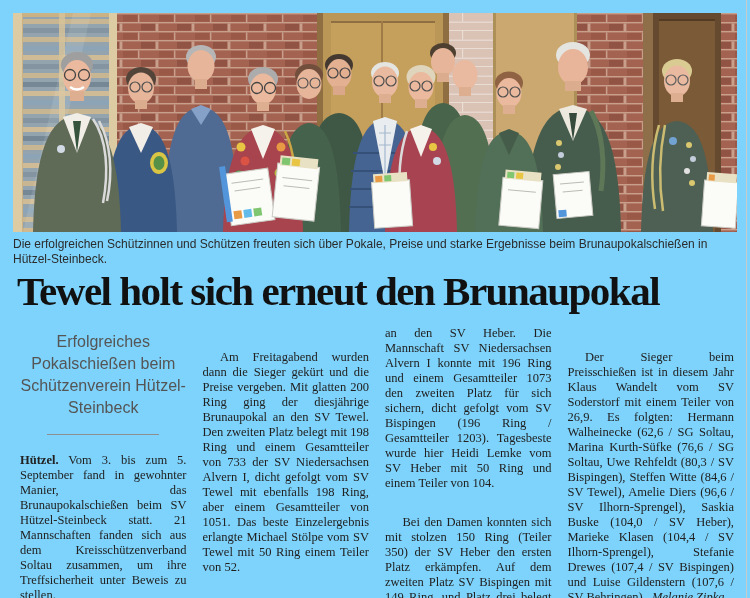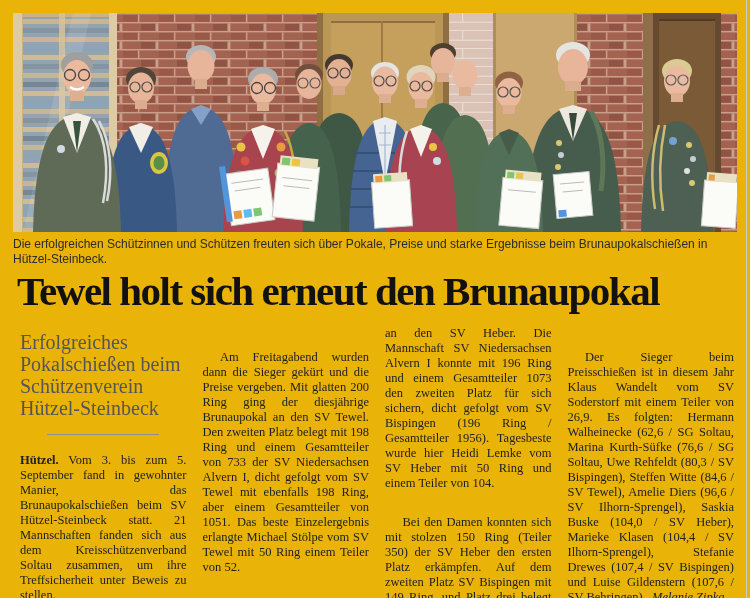--- a/index.html
+++ b/index.html
@@ -1,18 +1,18 @@
 <!DOCTYPE html>
 <html lang="de"><head>
 <meta charset="utf-8">
 <style>
   * { margin:0; padding:0; box-sizing:border-box; }
   html,body { background:#e9e9e9; }
   .page {
-    position:relative; width:750px; height:598px; background:#eab308;
+    position:relative; width:750px; height:598px; background:#7dd3fc;
     font-family:"Liberation Serif", serif; color:#1d1d1d; overflow:hidden;
   }
   .edge-rule {
     position:absolute; top:0; bottom:0; right:3px; width:1px; background:#c9c9c9;
   }
   .photo-wrap {
     position:absolute; left:13px; top:13px; width:724px; height:219px;
     background:#8c4f40; overflow:hidden;
   }
   .photo-wrap svg { display:block; }
@@ -26,22 +26,22 @@
     font-family:"Liberation Serif", serif; font-weight:bold;
     font-size:41px; line-height:46px; letter-spacing:-1.5px; color:#111;
     white-space:nowrap;
   }
   .columns {
     position:absolute; left:20px; top:326px; width:714px; height:262px;
     display:flex; gap:16px;
   }
   .col { flex:1 1 0; min-width:0; }
   .deck {
-    font-family:Liberation Serif, serif; font-size:20px; line-height:22px;
-    color:#555; padding-top:5px;
+    font-family:Liberation Sans, sans-serif; font-size:16px; line-height:22px;
+    color:#555; text-align:center; padding-top:5px;
   }
   .deck-rule {
     width:112px; height:0; border-top:1px solid #8e8e8e; margin:15px auto 18px auto;
   }
   .body-text {
     font-size:12.5px; line-height:15px; text-align:justify; color:#212121;
     hyphens:auto; -webkit-hyphens:auto;
   }
   .body-text p { margin:0; }
   .body-text p.indent { text-indent:1.4em;margin-top:24px; }
@@ -338,21 +338,21 @@
 
     <div class="col">
       <div class="body-text">
         <p class="indent">Am Freitagabend wurden dann die Sieger gekürt und die Preise vergeben. Mit glatten 200 Ring ging der diesjährige Brunaupokal an den SV Tewel. Den zweiten Platz belegt mit 198 Ring und einem Gesamtteiler von 733 der SV Niedersachsen Alvern I, dicht gefolgt vom SV Tewel mit ebenfalls 198 Ring, aber einem Gesamtteiler von 1051. Das beste Einzelergebnis erlangte Michael Stölpe vom SV Tewel mit 50 Ring einem Teiler von 52.</p>
         <p class="indent">Beim Freundschaftspokal ging der erste Platz mit 198 Ring</p>
       </div>
     </div>
 
     <div class="col">
       <div class="body-text">
-        <p>an den SV Heber. Die Mannschaft SV Niedersachsen Alvern I konnte mit 196 Ring und einem Gesamtteiler 1073 den zweiten Platz für sich sichern, dicht gefolgt vom SV Bispingen (196 Ring / Gesamtteiler 1956). Tagesbeste wurde hier Heidi Lemke vom SV Heber mit 50 Ring und einem Teiler von 104.</p>
+        <p>an den SV Heber. Die Mannschaft SV Niedersachsen Alvern I konnte mit 196 Ring und einem Gesamtteiler 1073 den zweiten Platz für sich sichern, dicht gefolgt vom SV Bispingen (196 Ring / Gesamtteiler 1203). Tagesbeste wurde hier Heidi Lemke vom SV Heber mit 50 Ring und einem Teiler von 104.</p>
         <p class="indent">Bei den Damen konnten sich mit stolzen 150 Ring (Teiler 350) der SV Heber den ersten Platz erkämpfen. Auf dem zweiten Platz SV Bispingen mit 149 Ring, und Platz drei belegt SV Delmsen mit 147 Ring. Die Tagesbeste ist Wieb-</p>
       </div>
     </div>
 
     <div class="col">
       <div class="body-text">
         <p class="indent"><span>Der Sieger beim Preisschießen ist in diesem Jahr Klaus Wandelt vom SV Soderstorf mit einem Teiler von 26,9. Es folgten: Hermann Walheinecke (62,6 / SG Soltau, Marina Kurth-Süfke (76,6 / SG Soltau, Uwe Rehfeldt (80,3 / SV Bispingen), Steffen Witte (84,6 / SV Tewel), Amelie Diers (96,6 / SV Ilhorn-Sprengel), Saskia Buske (104,0 / SV Heber), Marieke Klasen (104,4 / SV Ilhorn-Sprengel), Stefanie Drewes (107,4 / SV Bispingen) und Luise Gildenstern (107,6 / SV Behringen).</span>&nbsp;&nbsp;<span class="byline">Melanie Zipka</span></p>
       </div>
     </div>
 

